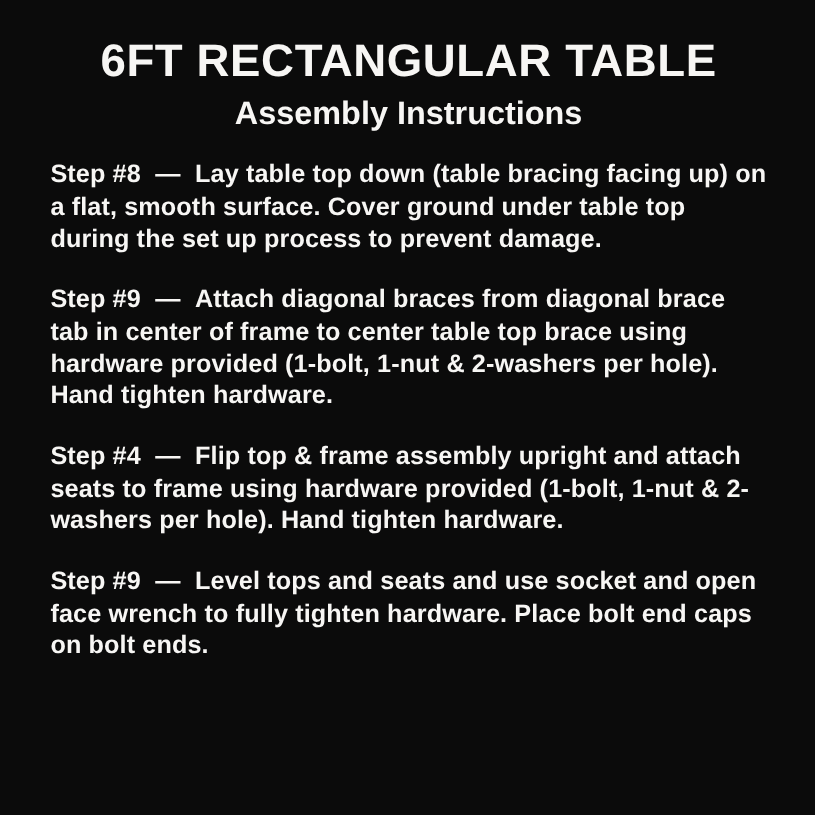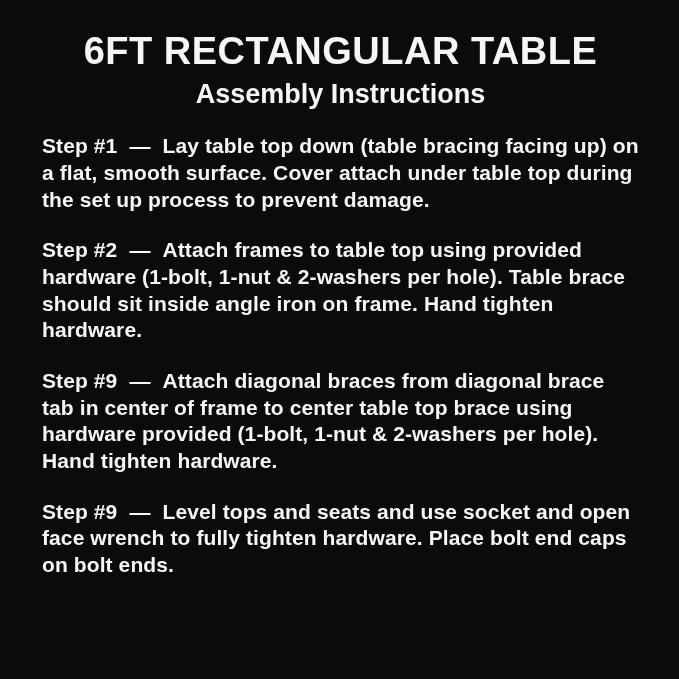--- a/index.html
+++ b/index.html
@@ -55,22 +55,22 @@
 </head>
 <body>
 
 <div class="card">
   <div class="header">
     <h1 class="title">6FT RECTANGULAR TABLE</h1>
     <h2 class="subtitle">Assembly Instructions</h2>
   </div>
 
   <div class="steps">
-    <p class="step"><span>Step #1</span><span class="dash">—</span><span>Lay table top down (table bracing facing up) on a flat, smooth surface. Cover attach under table top during the set up process to prevent damage.</span></p>
+    <p class="step"><span>Step #8</span><span class="dash">—</span><span>Lay table top down (table bracing facing up) on a flat, smooth surface. Cover ground under table top during the set up process to prevent damage.</span></p>
 
-    <p class="step"><span>Step #2</span><span class="dash">—</span><span>Attach frames to table top using provided hardware (1-bolt, 1-nut &amp; 2-washers per hole). Table brace should sit inside angle iron on frame. Hand tighten hardware.</span></p>
 
     <p class="step"><span>Step #9</span><span class="dash">—</span><span>Attach diagonal braces from diagonal brace tab in center of frame to center table top brace using hardware provided (1-bolt, 1-nut &amp; 2-washers per hole). Hand tighten hardware.</span></p>
 
+    <p class="step"><span>Step #4</span><span class="dash">—</span><span>Flip top &amp; frame assembly upright and attach seats to frame using hardware provided (1-bolt, 1-nut &amp; 2-washers per hole). Hand tighten hardware.</span></p>
 
     <p class="step"><span>Step #9</span><span class="dash">—</span><span>Level tops and seats and use socket and open face wrench to fully tighten hardware. Place bolt end caps on bolt ends.</span></p>
   </div>
 </div>
 
 </body></html>

